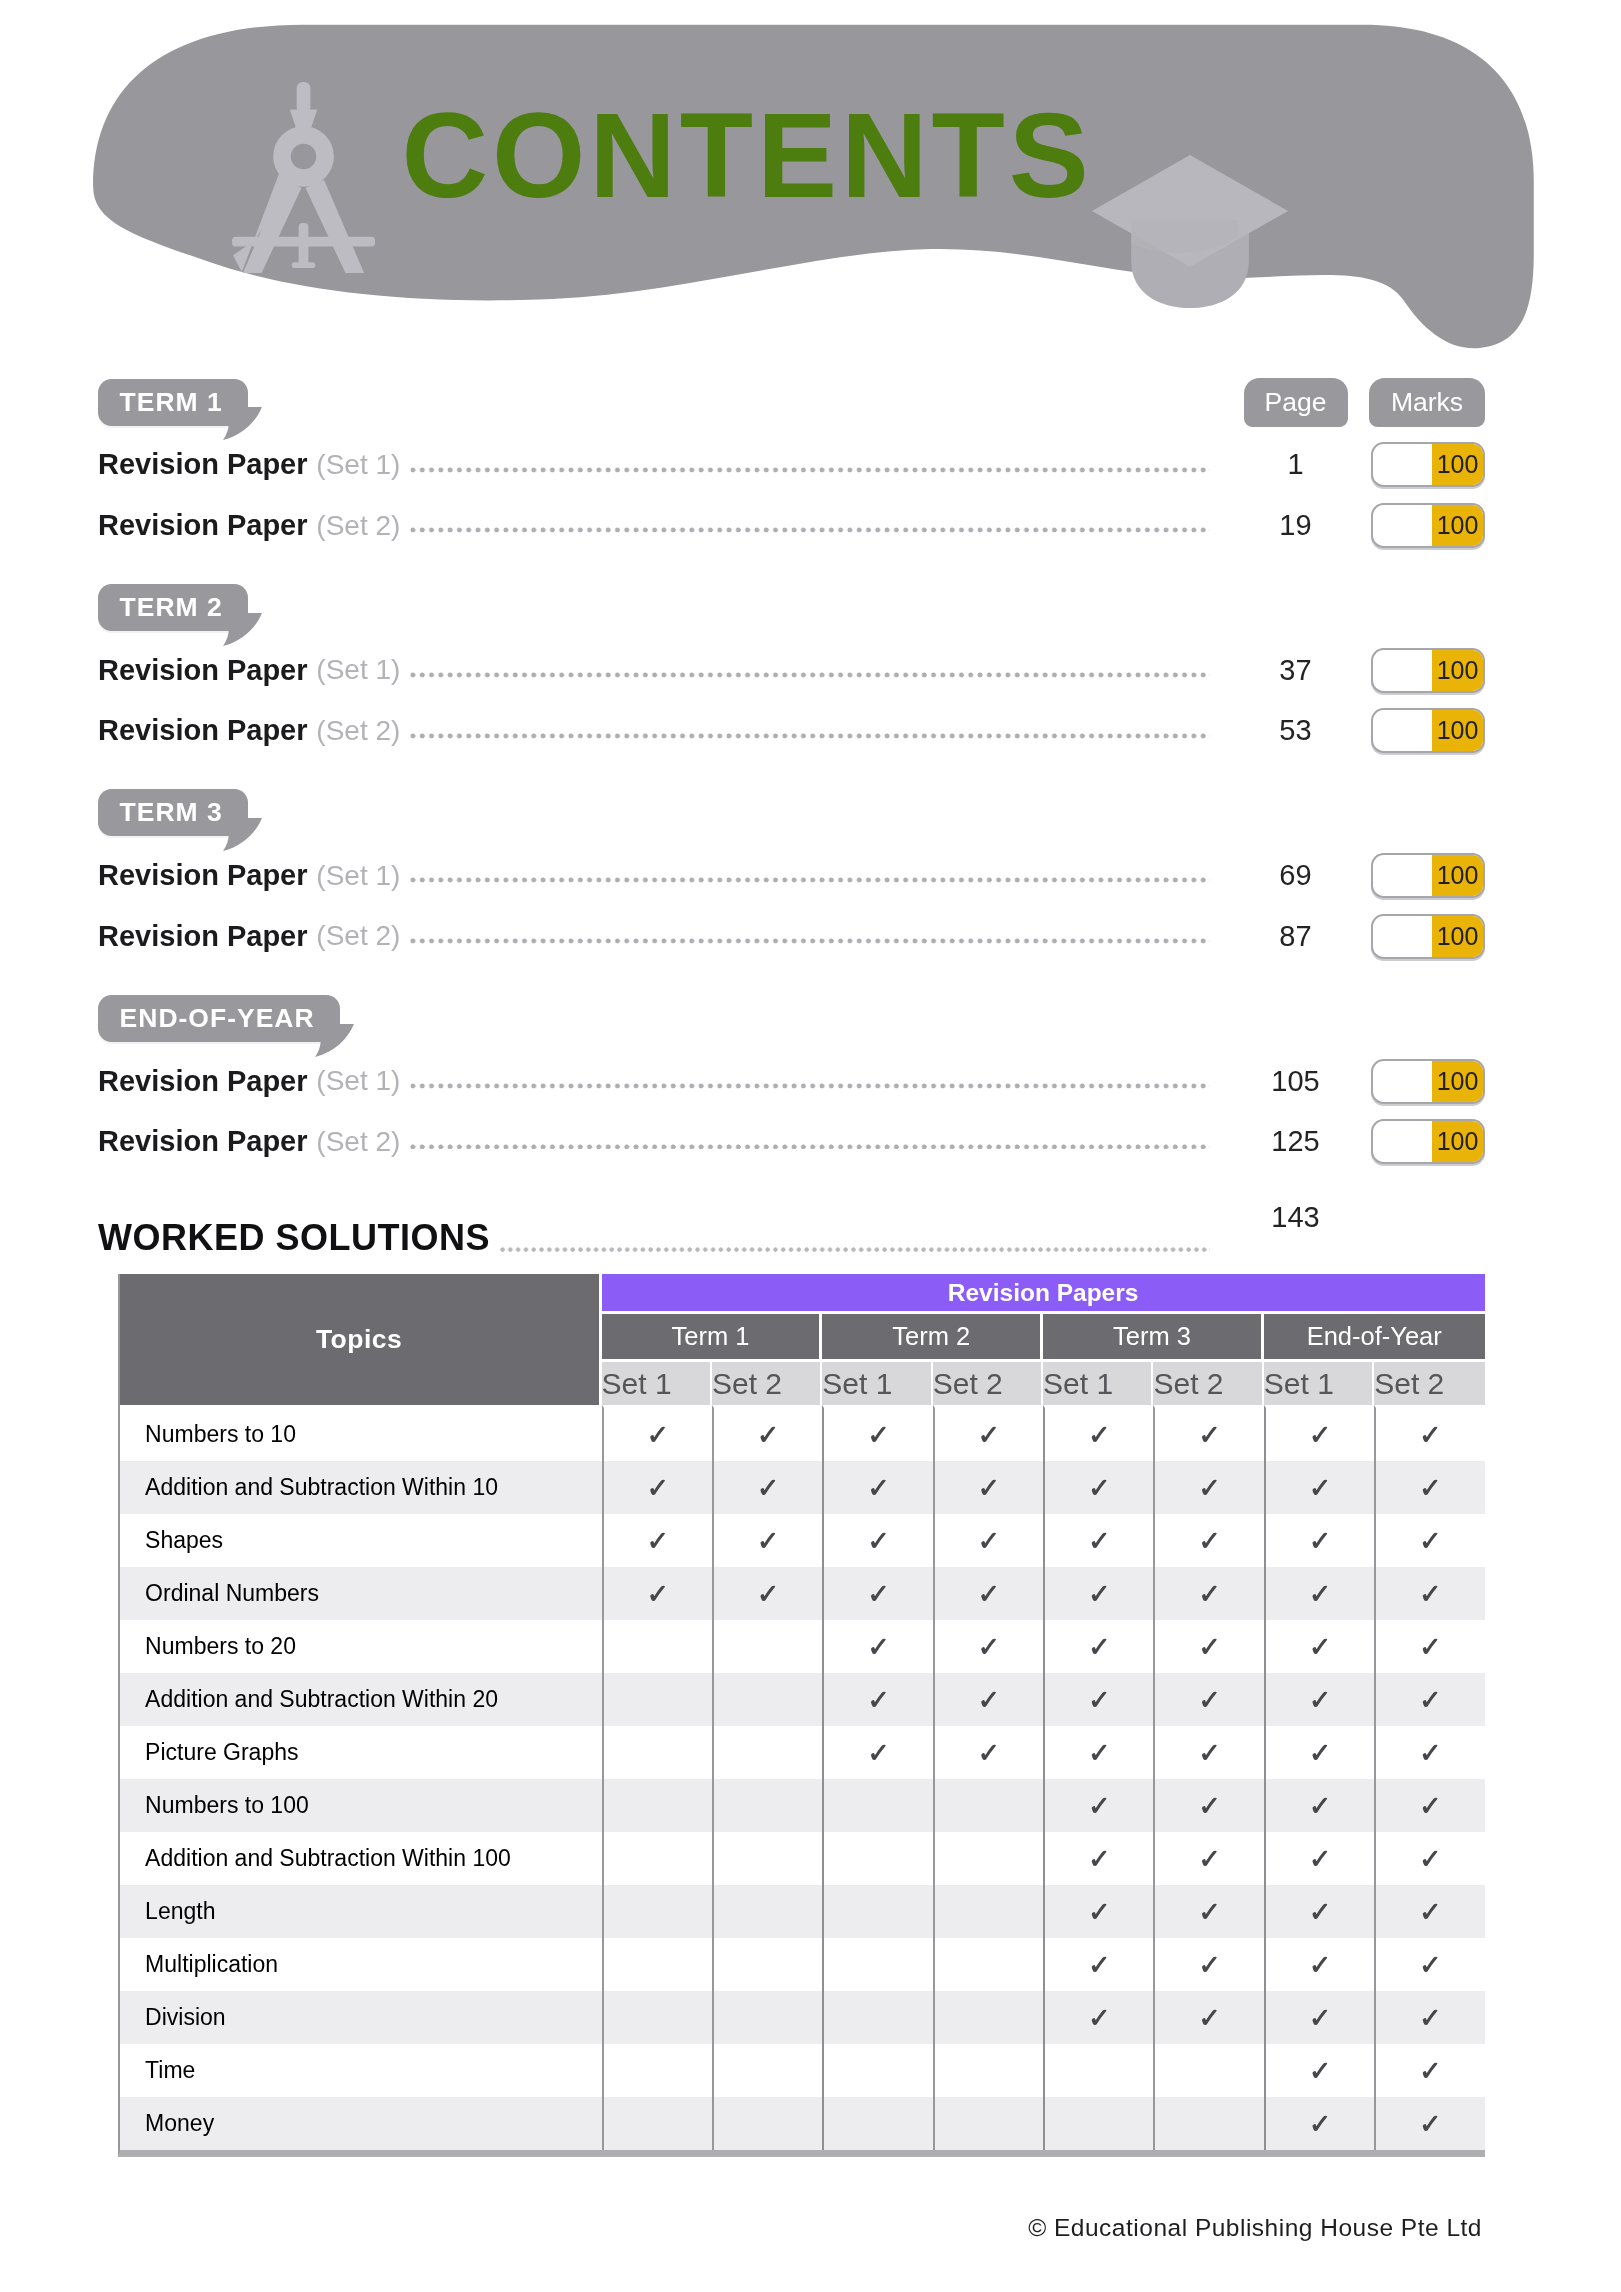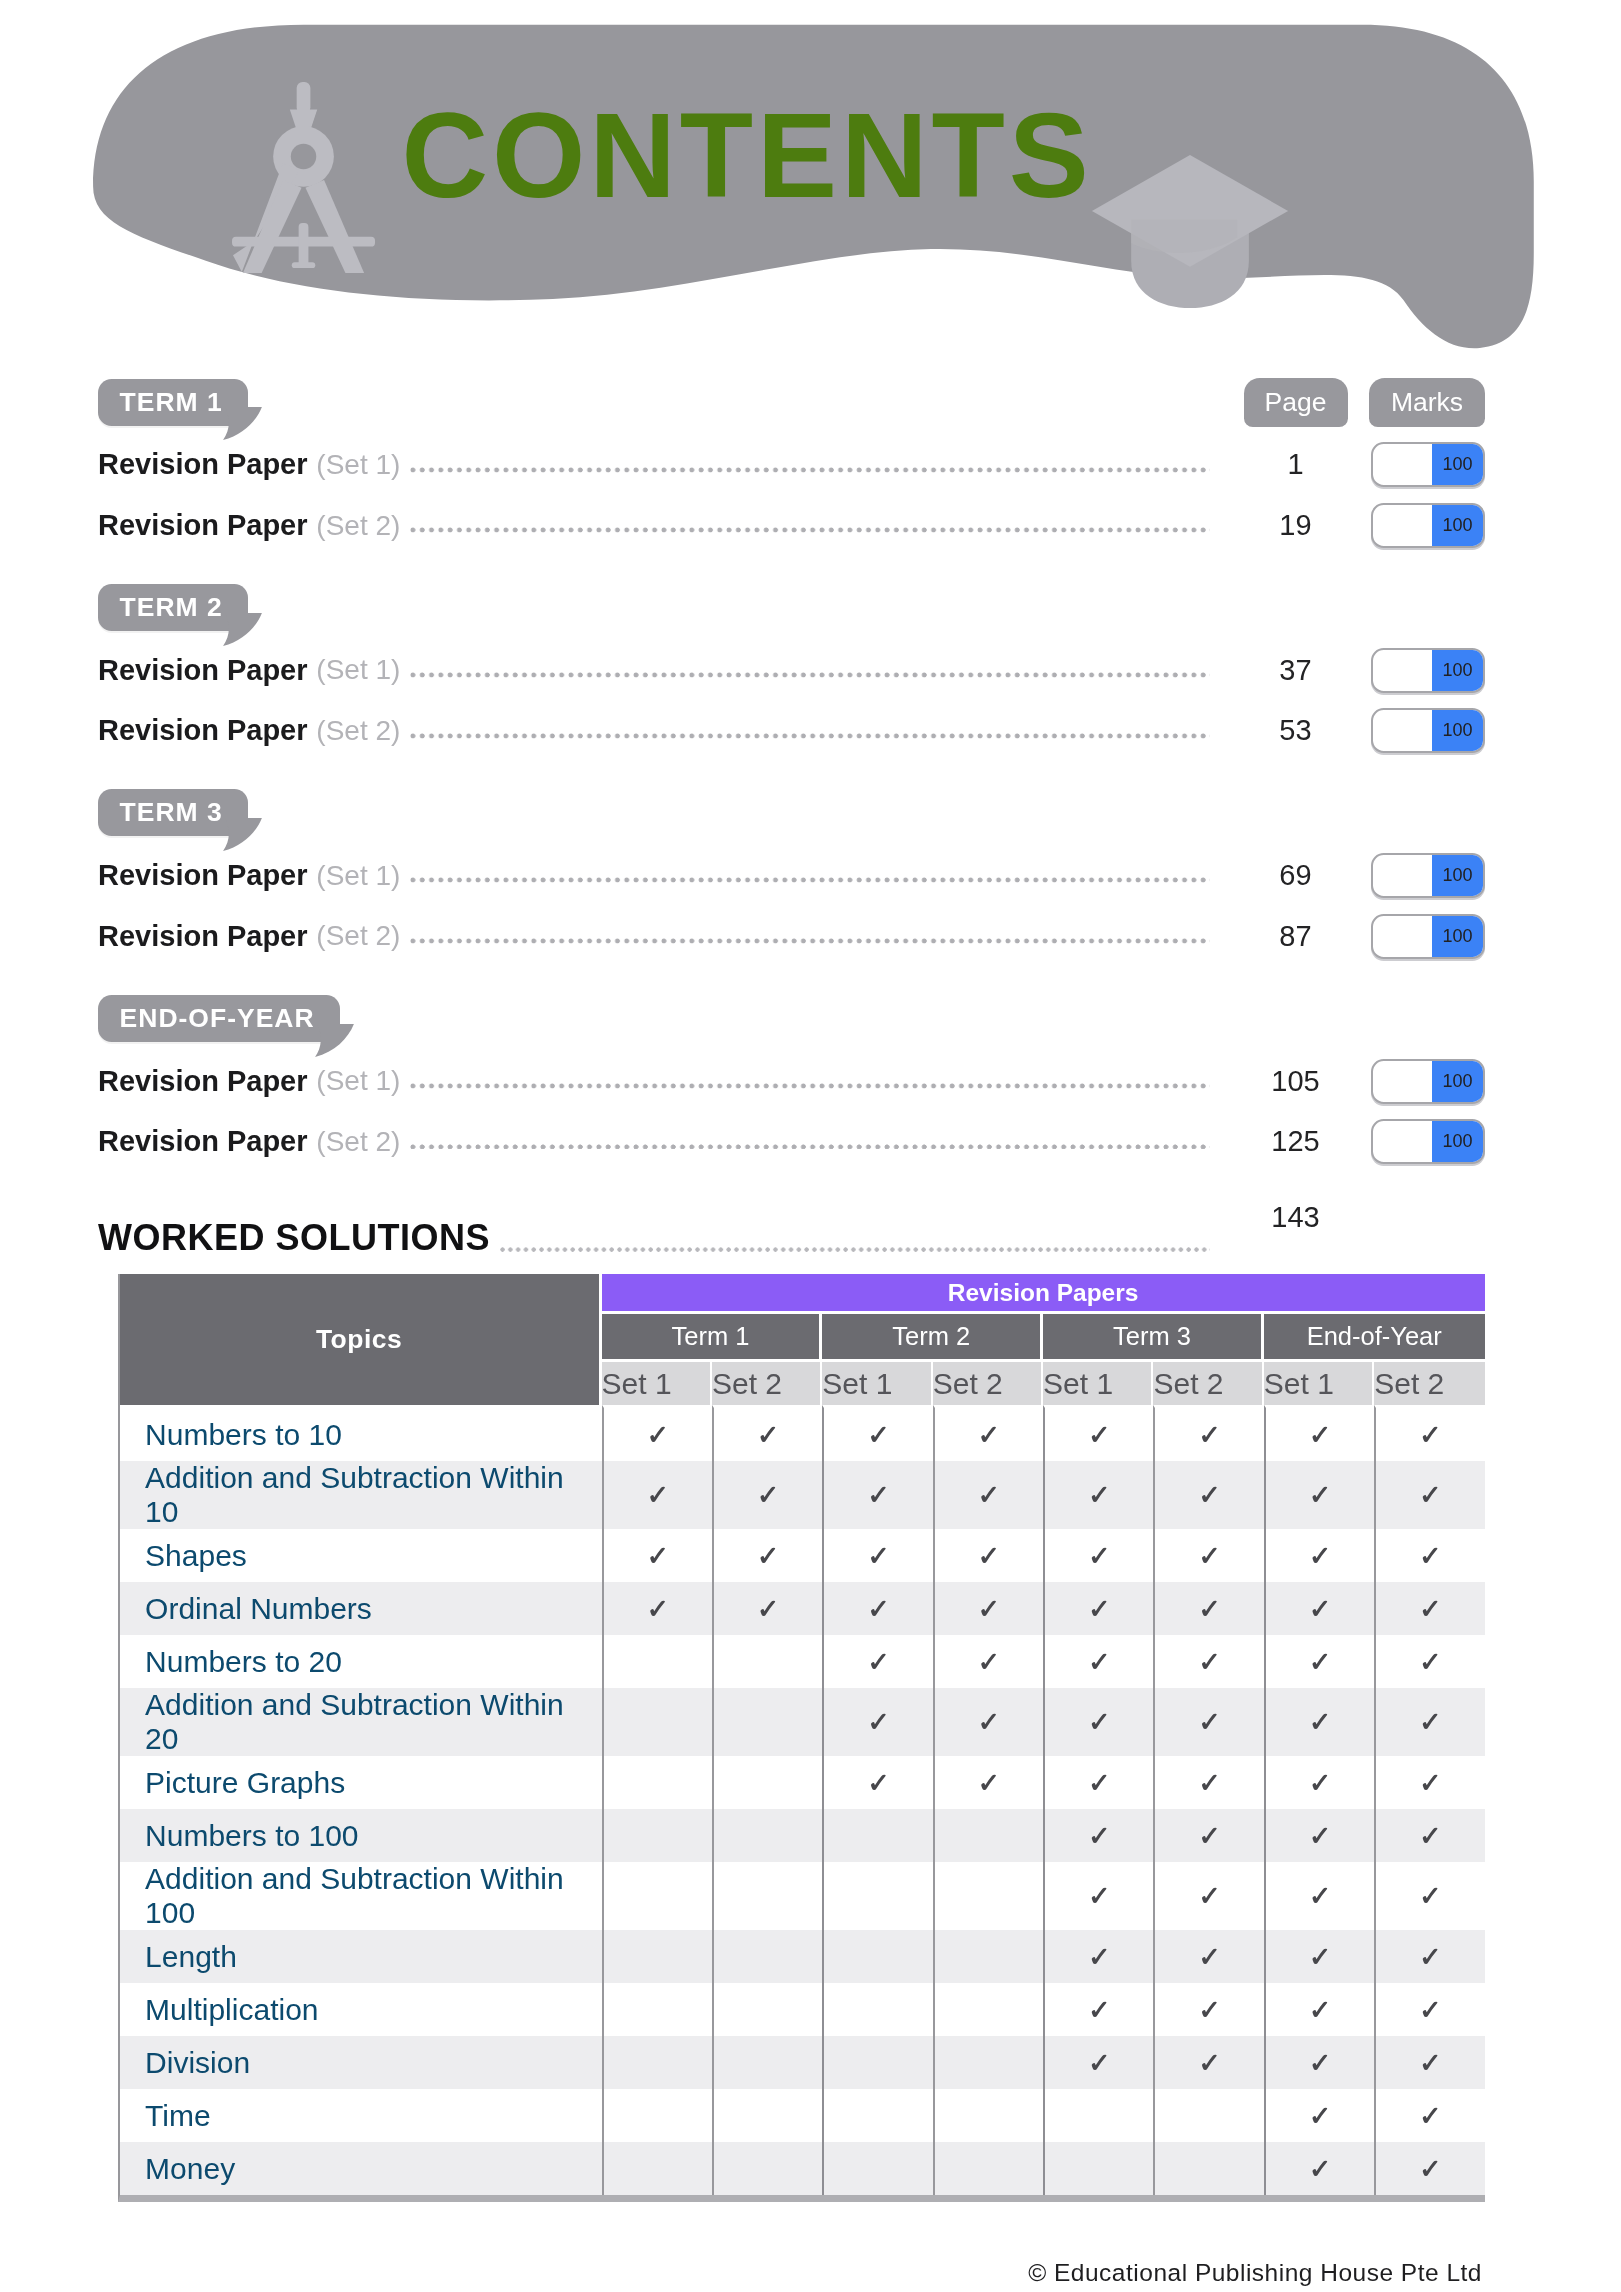--- a/index.html
+++ b/index.html
@@ -48,22 +48,22 @@
     background-image:radial-gradient(circle at 2.9px 2.9px,#aeaeb2 2.2px,transparent 2.7px);
     background-size:9.3px 5.9px;background-repeat:repeat-x;
   }
   .entry-page{text-align:center;font-size:29px;color:#232325;}
   .marks-box{
     width:110px;height:41px;border:2.9px solid #a6a6aa;border-radius:12.7px;
     background:#fff;display:flex;overflow:hidden;box-shadow:0 2px 0 #cdcdd1;
   }
   .marks-spacer{flex:1;}
   .marks-val{
-    width:51px;background:#3b82f6;display:flex;align-items:center;justify-content:center;
-    font-size:18px;color:#212123;
+    width:51px;background:#eab308;display:flex;align-items:center;justify-content:center;
+    font-size:25px;color:#212123;
   }
   .ws-row{margin-top:31px;height:43px;}
   .ws-title{font-size:36px;font-weight:700;color:#111113;letter-spacing:0.5px;white-space:nowrap;margin-top:40px;}
   .ws-row .leader{height:4.9px;margin-bottom:6.9px;
     background-image:radial-gradient(circle at 2.5px 2.5px,#b8b8bc 1.9px,transparent 2.4px);
     background-size:7.8px 4.9px;}
   
   .matrix-wrap{
     margin-top:35px;margin-left:19.6px;width:1365px;
     border-left:2px solid #97979b;border-bottom:7.8px solid #aeaeb2;
@@ -79,21 +79,21 @@
     background:#6b6b70;color:#fff;font-size:25.5px;font-weight:400;height:45px;text-align:center;
     border-top:3.9px solid #fff;border-right:3.9px solid #fff;
   }
   .th-term.last{border-right:none;}
   .th-set{
     background:#d8d8da;color:#55555a;font-size:30px;font-weight:400;height:43px;text-align:left;
     border-top:3.9px solid #fff;border-right:2.9px solid #fff;
   }
   .th-set.last{border-right:none;}
   tbody tr:first-child td{border-top:3.9px solid #fff;}
-  td.topic{font-size:30px;font-weight:400;color:#0c4a6e;padding-left:25.5px;height:53px;}
+  td.topic{font-size:23px;font-weight:400;color:#000000;padding-left:25.5px;height:53px;}
   td.check{
     border-left:2px solid #98989c;text-align:center;
     font-size:26.5px;font-weight:600;color:#47474b;
   }
   td.check.grp{border-left-width:2.9px;border-left-color:#8e8e93;}
   tr.alt td{background:#ededef;}
   
   .footer{
     margin-top:57px;text-align:right;padding-right:139px;
     font-size:24.5px;color:#1e1e20;letter-spacing:0.5px;

